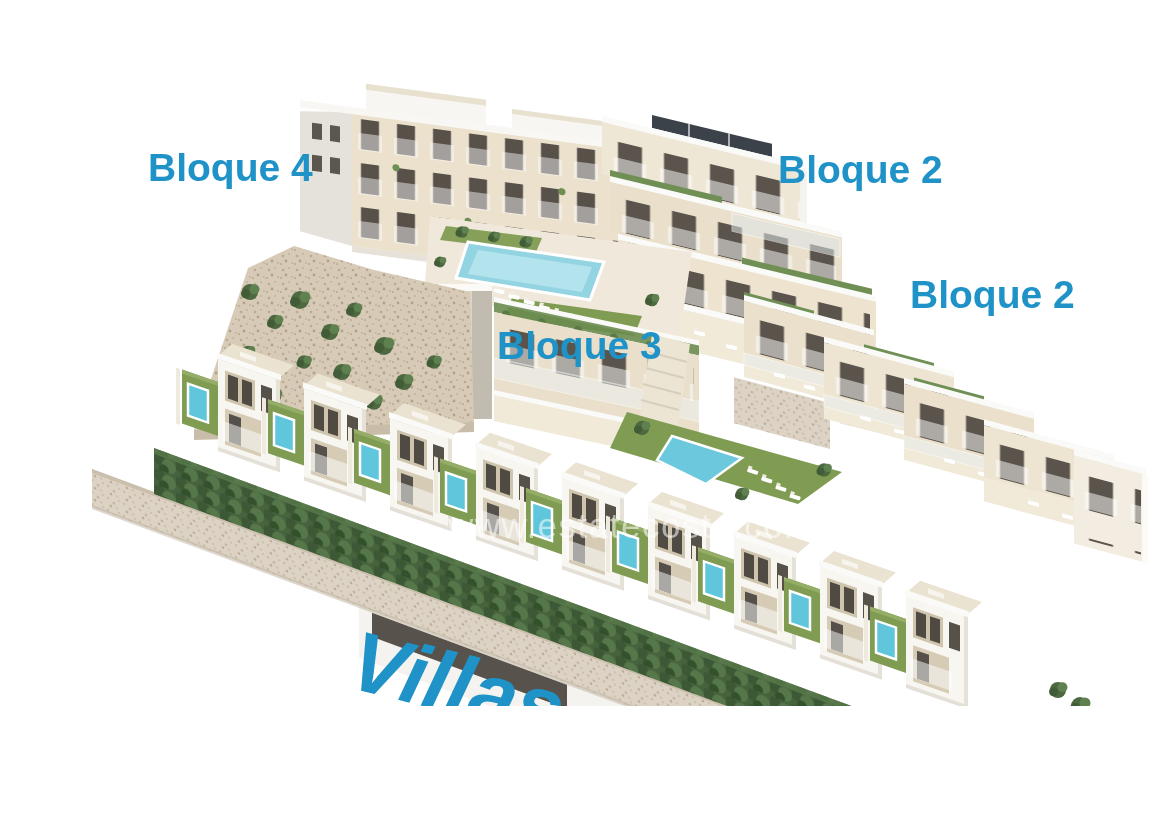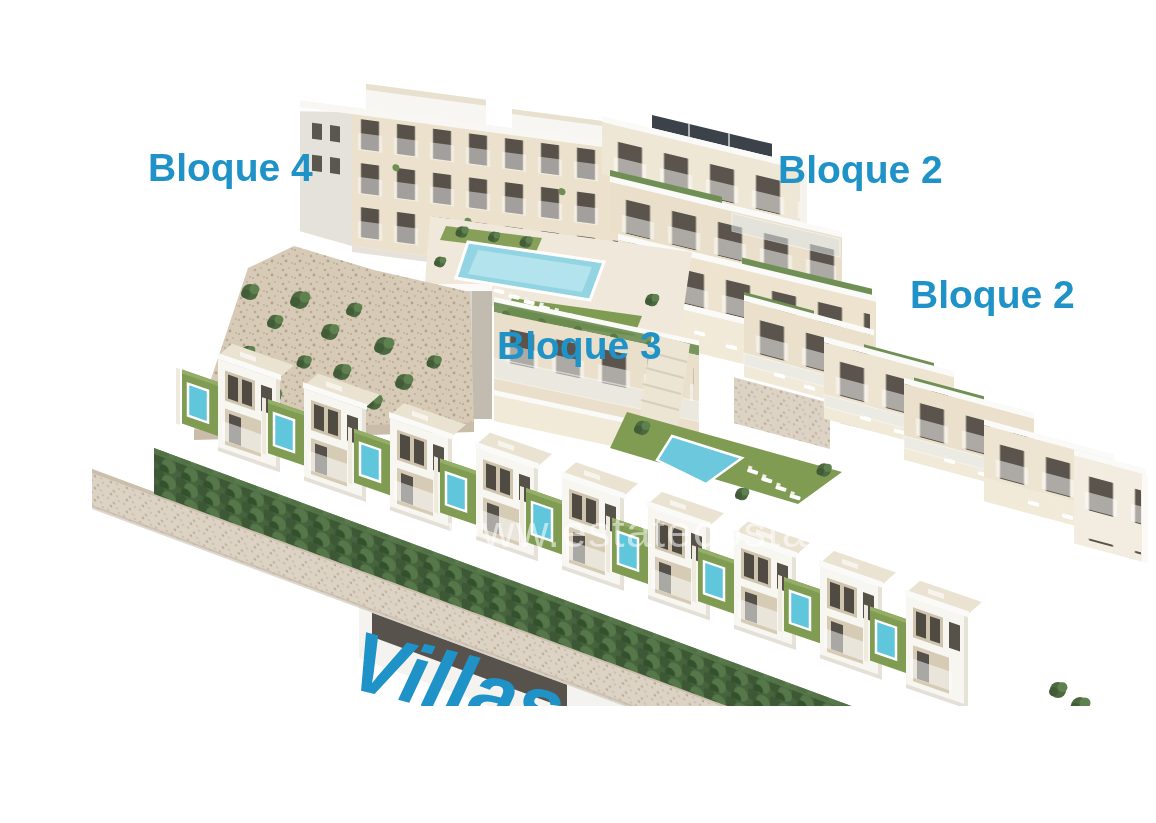--- a/index.html
+++ b/index.html
@@ -5,21 +5,21 @@
   html,body{margin:0;padding:0;background:#ffffff;}
   .stage{position:relative;width:1156px;height:706px;background:#ffffff;overflow:hidden;
          font-family:"Liberation Sans",sans-serif;margin-left:42px;}
   .stage svg{position:absolute;left:0;top:0;}
   .blk-label{position:absolute;color:#1f93c7;font-weight:700;font-size:39px;
              letter-spacing:0px;white-space:nowrap;z-index:5;}
   .villas-label{position:absolute;left:322px;top:612px;color:#1f93c7;font-weight:700;
                 font-style:italic;font-size:84px;transform:rotate(14deg);
                 transform-origin:left top;z-index:5;white-space:nowrap;}
   .watermark{position:absolute;left:406px;top:506px;color:rgba(255,255,255,0.55);
-             font-size:45px;letter-spacing:1.5px;z-index:4;white-space:nowrap;}
+             font-size:35px;letter-spacing:1.5px;z-index:4;white-space:nowrap;}
   #lbl-b4{left:106px;top:146px;}
   #lbl-b2{left:736px;top:148px;}
   #lbl-b1{left:868px;top:273px;}
   #lbl-b3{left:455px;top:324px;}
 </style>
 </head>
 <body>
 
 <div class="stage">
 

